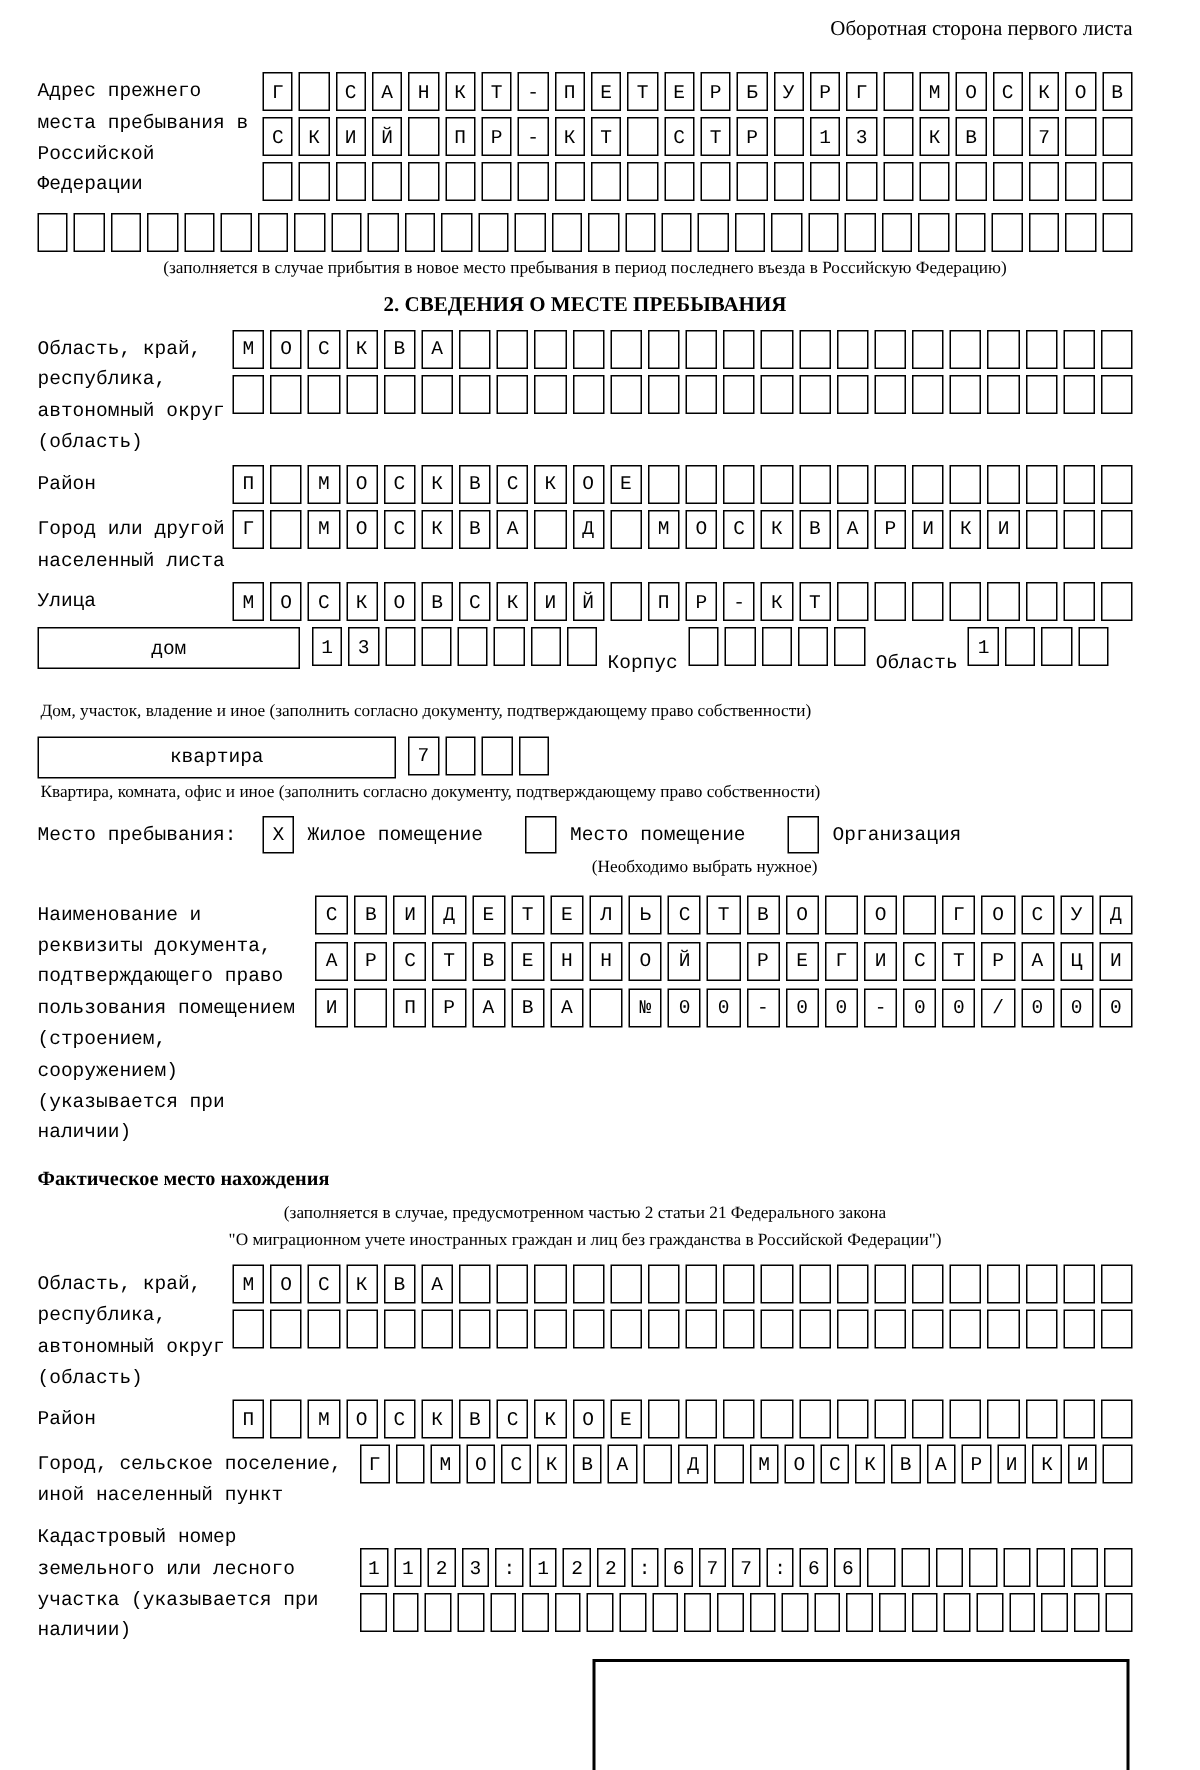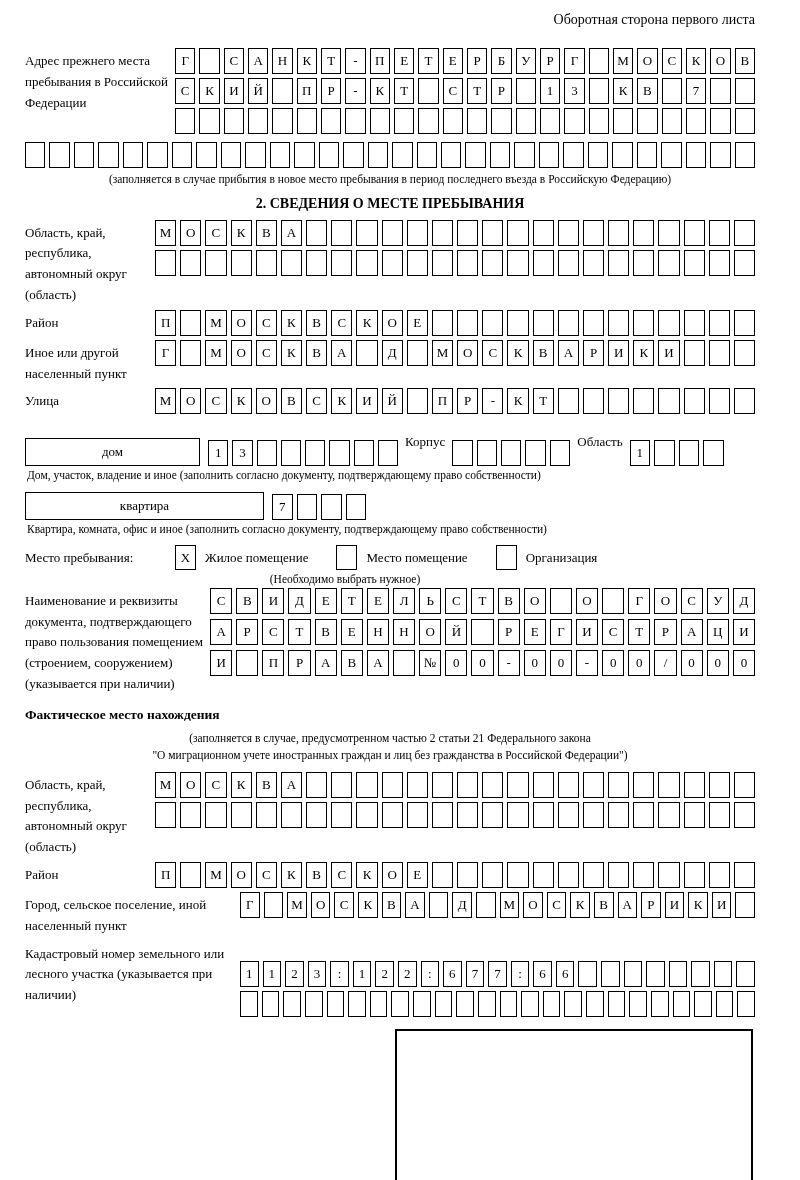--- a/index.html
+++ b/index.html
@@ -5,55 +5,55 @@
   * { box-sizing: border-box; margin: 0; padding: 0; }
   html,body { background: #ffffff; }
   body {
     width: 800px; height: 1180px; overflow: hidden;
     font-family: "Liberation Serif", "DejaVu Serif", serif;
     color: #000;
   }
   .page { padding: 12px 45px 0 25px; width: 800px; }
   .header { text-align: right; font-size: 14px; margin-bottom: 20px; padding-right: 0; }
 
-  .frow { display: flex; align-items: flex-start; margin-bottom: 4px; }
+  .frow { display: flex; align-items: flex-start; margin-bottom: 4px; font-family: Liberation Mono, monospace; }
   .label { font-size: 13px; line-height: 1.6; flex: 0 0 auto; padding-top: 3px; }
   .w130 { width: 130px; } .w150 { width: 150px; } .w185 { width: 185px; } .w215 { width: 215px; }
   .col { flex: 1 1 auto; min-width: 0; }
   .col .cells { margin-bottom: 4px; }
   .cells { display: flex; gap: 4px; }
   .cell {
     flex: 1 0 0; height: 26px; border: 1.8px solid #000;
     display: flex; align-items: center; justify-content: center;
     font-size: 13px; overflow: hidden; background: #fff;
   }
   .fullw { width: 730px; margin-bottom: 4px; }
   .note { font-size: 11.5px; line-height: 1.35; }
   .center { text-align: center; }
   .sec-heading { text-align: center; font-weight: bold; font-size: 14px; margin: 8px 0 8px 0; }
 
   .bigbox {
     border: 1.8px solid #000; height: 28px; display: flex;
     align-items: center; justify-content: center; font-size: 13px; flex: 0 0 auto;
   }
-  .dom-row, .kv-row { align-items: flex-end; margin-bottom: 2px; }
+  .dom-row, .kv-row { align-items: flex-start; margin-bottom: 2px; }
   .g8 { flex: 0 0 190px; margin-left: 8px; }
   .g5 { flex: 0 0 118px; }
   .g4 { flex: 0 0 94px; }
   .inline-label { font-size: 13px; margin: 16px 7px; white-space: nowrap; }
   .sub-note { margin: 2px 0 8px 2px; }
 
   .mesto-row { align-items: center; margin-bottom: 2px; }
   .mesto-label { font-size: 13px; width: 150px; }
   .checkbox {
     width: 21px; height: 25px; border: 1.8px solid #000; flex: 0 0 auto;
     display: flex; align-items: center; justify-content: center; font-size: 13px;
   }
   .opt-label { font-size: 13px; margin: 0 28px 0 9px; white-space: nowrap; }
-  .mesto-note { margin-left: 120px; width: 400px; text-align: center; }
+  .mesto-note { margin-left: 120px; width: 400px; text-align: right; margin-bottom: 10px; }
 
   .doc-block .col .cells { margin-bottom: 5px; }
 
   .fact-head { text-align: left; font-weight: bold; font-size: 13.5px; margin: 12px 0 8px 0; }
   .fact-note { text-align: center; margin-bottom: 2px; }
   .fact-note2 { text-align: center; margin-bottom: 8px; }
 
   .kad-col { margin-top: 20px; }
 
   .stamp-block { margin-top: 8px; }
@@ -272,21 +272,21 @@
         <div class="cell"></div>
         <div class="cell"></div>
         <div class="cell"></div>
         <div class="cell"></div>
         <div class="cell"></div>
         <div class="cell"></div>
       </div>
   </div>
 
   <div class="frow">
-    <div class="label w130">Иное или другой населенный пункт</div>
+    <div class="label w130">Город или другой населенный листа</div>
     <div class="cells col">
         <div class="cell">Г</div>
         <div class="cell"></div>
         <div class="cell">М</div>
         <div class="cell">О</div>
         <div class="cell">С</div>
         <div class="cell">К</div>
         <div class="cell">В</div>
         <div class="cell">А</div>
         <div class="cell"></div>

